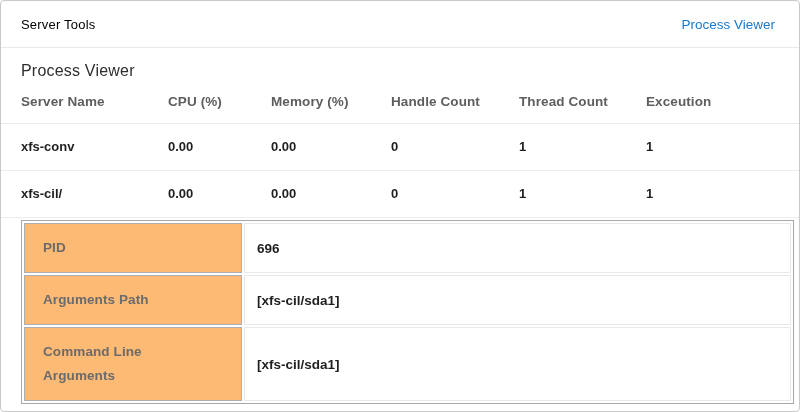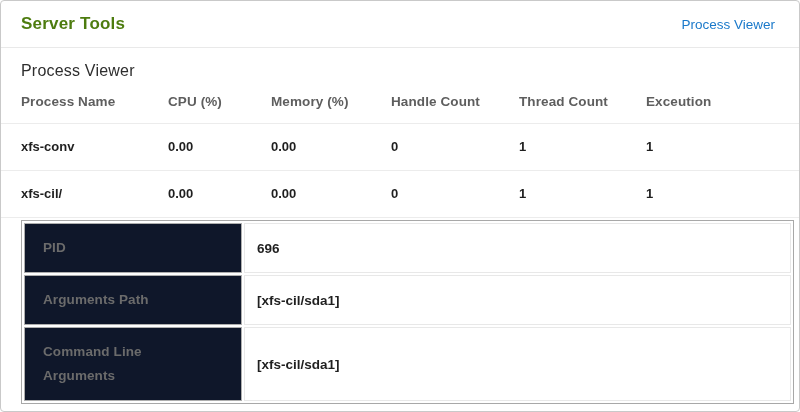--- a/index.html
+++ b/index.html
@@ -18,23 +18,23 @@
   
   .titlebar {
     height: 47px;
     display: flex;
     align-items: center;
     justify-content: space-between;
     padding: 0 24px 0 20px;
     border-bottom: 1px solid #e9e9e9;
   }
   .page-title {
-    font-size: 17px;
-    font-weight: 700;
-    color: #4d7c0f;
+    font-size: 13px;
+    font-weight: 400;
+    color: #000000;
     letter-spacing: 0.2px;
   }
   .header-link {
     font-size: 13.5px;
     color: #1a79ca;
     text-decoration: none;
     cursor: pointer;
   }
   
   .section-title {
@@ -79,21 +79,21 @@
   
   table.detail-table {
     margin: 2px 0 0 20px;
     width: 773px;
     border: 1px solid #a8a8a8;
     border-spacing: 2px;
     border-collapse: separate;
   }
   table.detail-table td.detail-label {
     width: 218px;
-    background: #0f172a;
+    background: #fdba74;
     border: 1px solid #aeaeae;
     color: #6b6b6b;
     font-size: 13.5px;
     font-weight: 700;
     padding: 12px 48px 12px 18px;
     line-height: 24px;
     vertical-align: middle;
     letter-spacing: 0.1px;
   }
   table.detail-table td.detail-value {
@@ -125,21 +125,21 @@
     <colgroup>
       <col class="c-name">
         <col class="c-cpu">
         <col class="c-mem">
       <col class="c-handle">
         <col class="c-thread">
         <col class="c-inst">
     </colgroup>
     <thead>
       <tr>
-        <th class="first">Process Name</th>
+        <th class="first">Server Name</th>
         <th>CPU (%)</th>
         <th>Memory (%)</th>
         <th>Handle Count</th>
         <th>Thread Count</th>
         <th>Exceution</th>
       </tr>
     </thead>
     <tbody>
       <tr class="process-row">
         <td class="first">xfs-conv</td>

